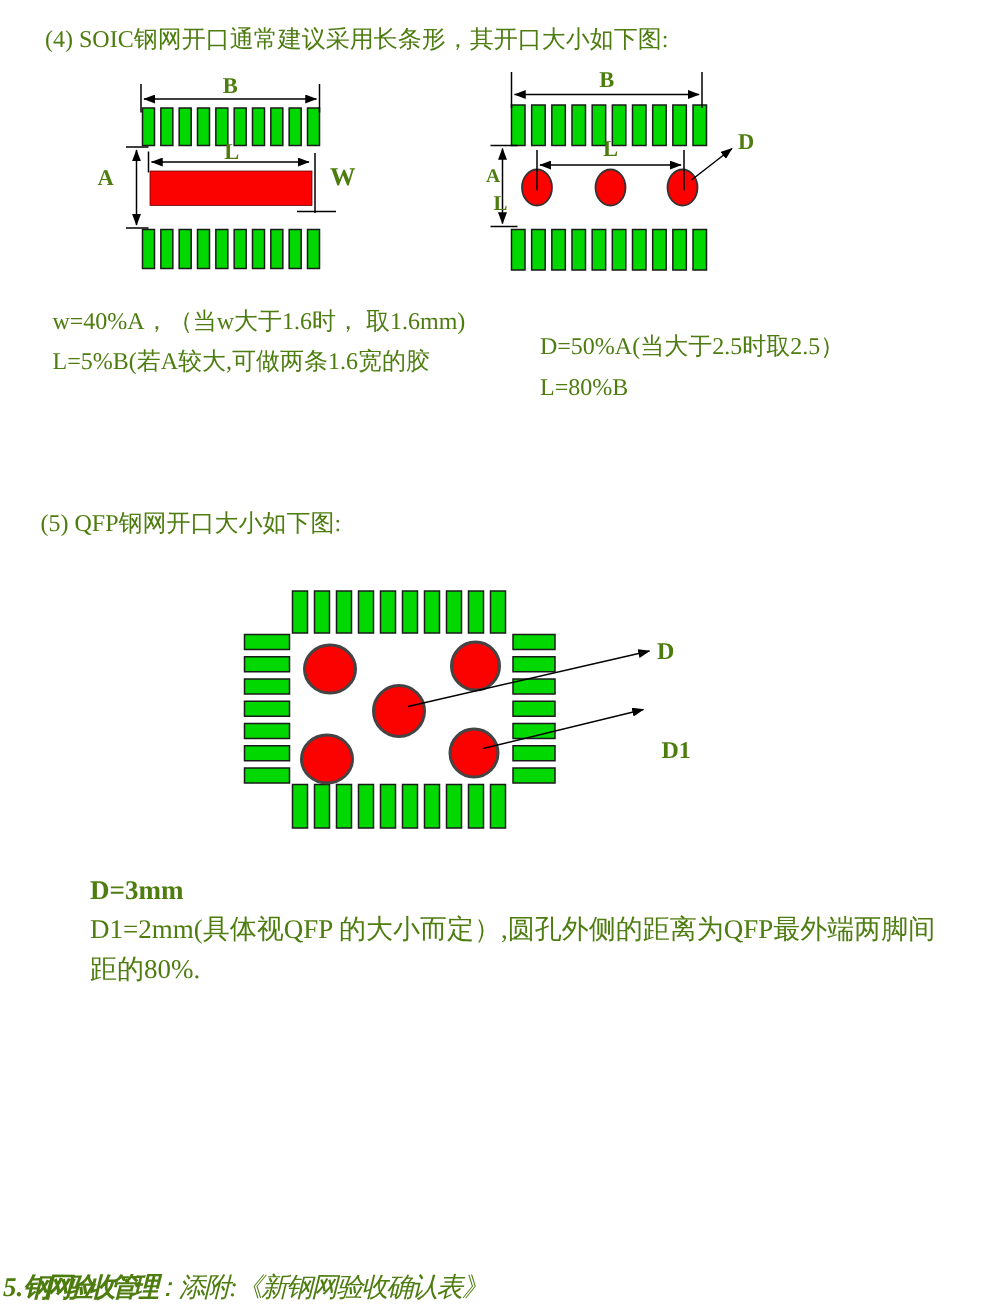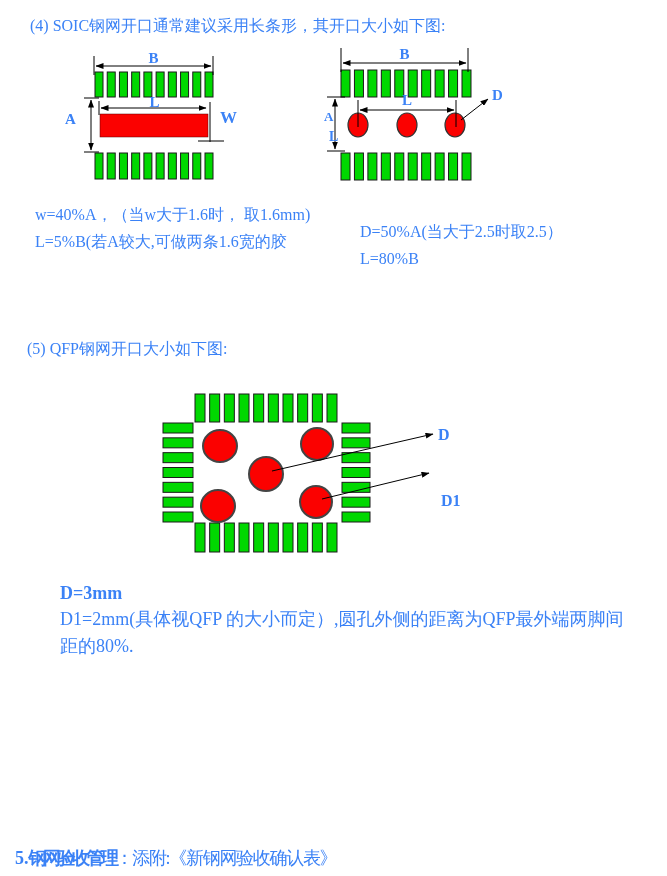--- a/index.html
+++ b/index.html
@@ -1,29 +1,29 @@
 <!DOCTYPE html>
 <html><head>
 <meta charset="utf-8">
 <style>
   html,body{margin:0;padding:0;background:#fff;}
   .page{
     position:relative;width:667px;height:876px;background:#ffffff;
-    font-family:"Liberation Serif","DejaVu Serif",serif;color:#3b82f6;overflow:hidden;
+    font-family:"Liberation Serif","DejaVu Serif",serif;color:#4d7c0f;overflow:hidden;
   }
   #diagram-svg{position:absolute;left:0;top:0;}
   .t{position:absolute;font-size:16px;white-space:nowrap;}
   .h4{left:30px;top:16px;}
   .h5{left:27px;top:339px;}
   .notes{position:absolute;font-size:16px;line-height:26.5px;white-space:nowrap;}
   .notes-l{left:35px;top:202px;}
   .notes-r{left:360px;top:207px;margin-top:12px;}
   .qfp-notes{position:absolute;left:60px;top:580px;font-size:18px;line-height:26.3px;white-space:nowrap;}
   .qfp-notes .bold-line{font-weight:bold;}
-  .footer{position:absolute;left:15px;top:846px;font-size:18px;white-space:nowrap;}
+  .footer{position:absolute;left:2px;top:846px;font-size:18px;white-space:nowrap;font-style:italic;}
   .footer .fp{font-weight:bold;}
   .footer .fb{font-weight:bold;letter-spacing:-3.5px;}
   .footer .fr{letter-spacing:-1.3px;}
   .lbl{position:absolute;font-weight:bold;font-size:15px;line-height:1;white-space:nowrap;}
   #lb-sl-b{left:94px;top:51px;width:119px;text-align:center;}
   #lb-sl-l{left:99px;top:95px;width:111px;text-align:center;}
   #lb-sl-a{left:65px;top:112px;}
   #lb-sl-w{left:220px;top:109px;font-size:17px;}
   #lb-sr-b{left:341px;top:47px;width:127px;text-align:center;}
   #lb-sr-l{left:358px;top:93px;width:98px;text-align:center;}

